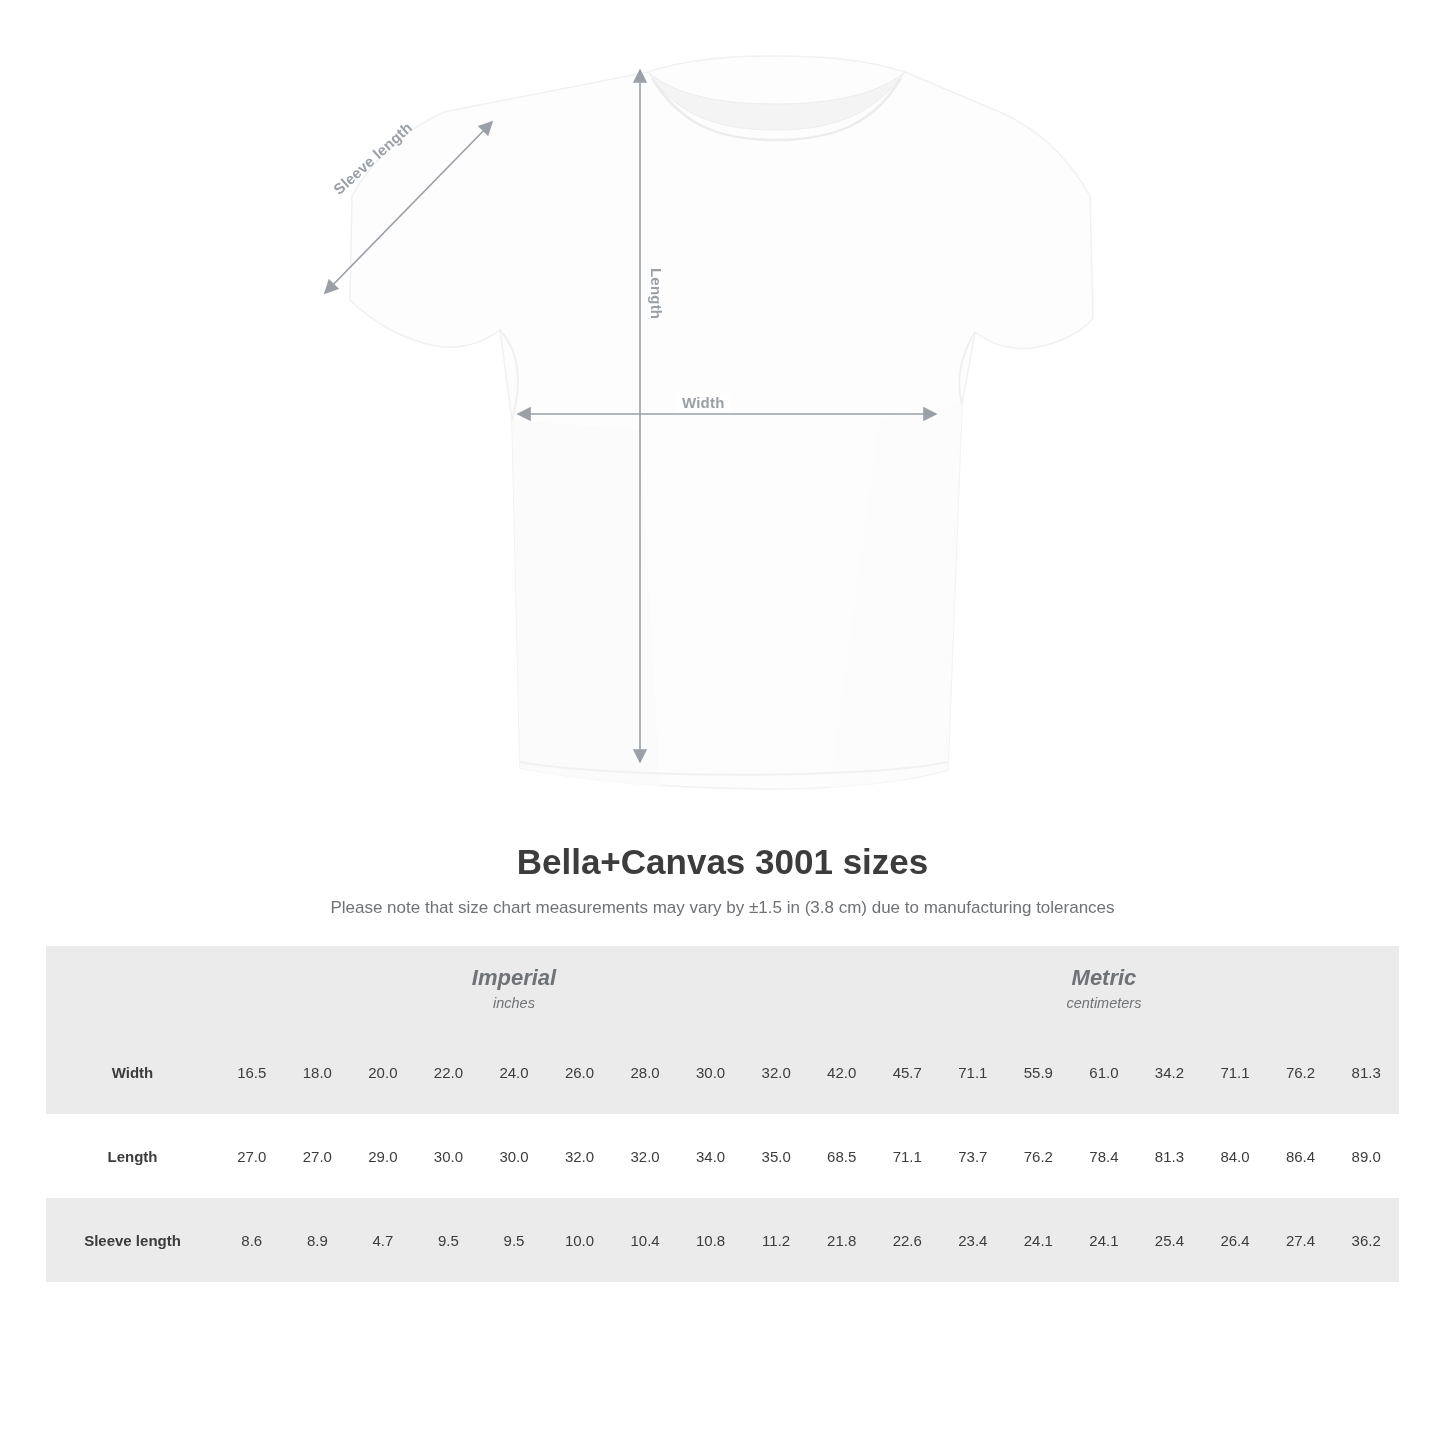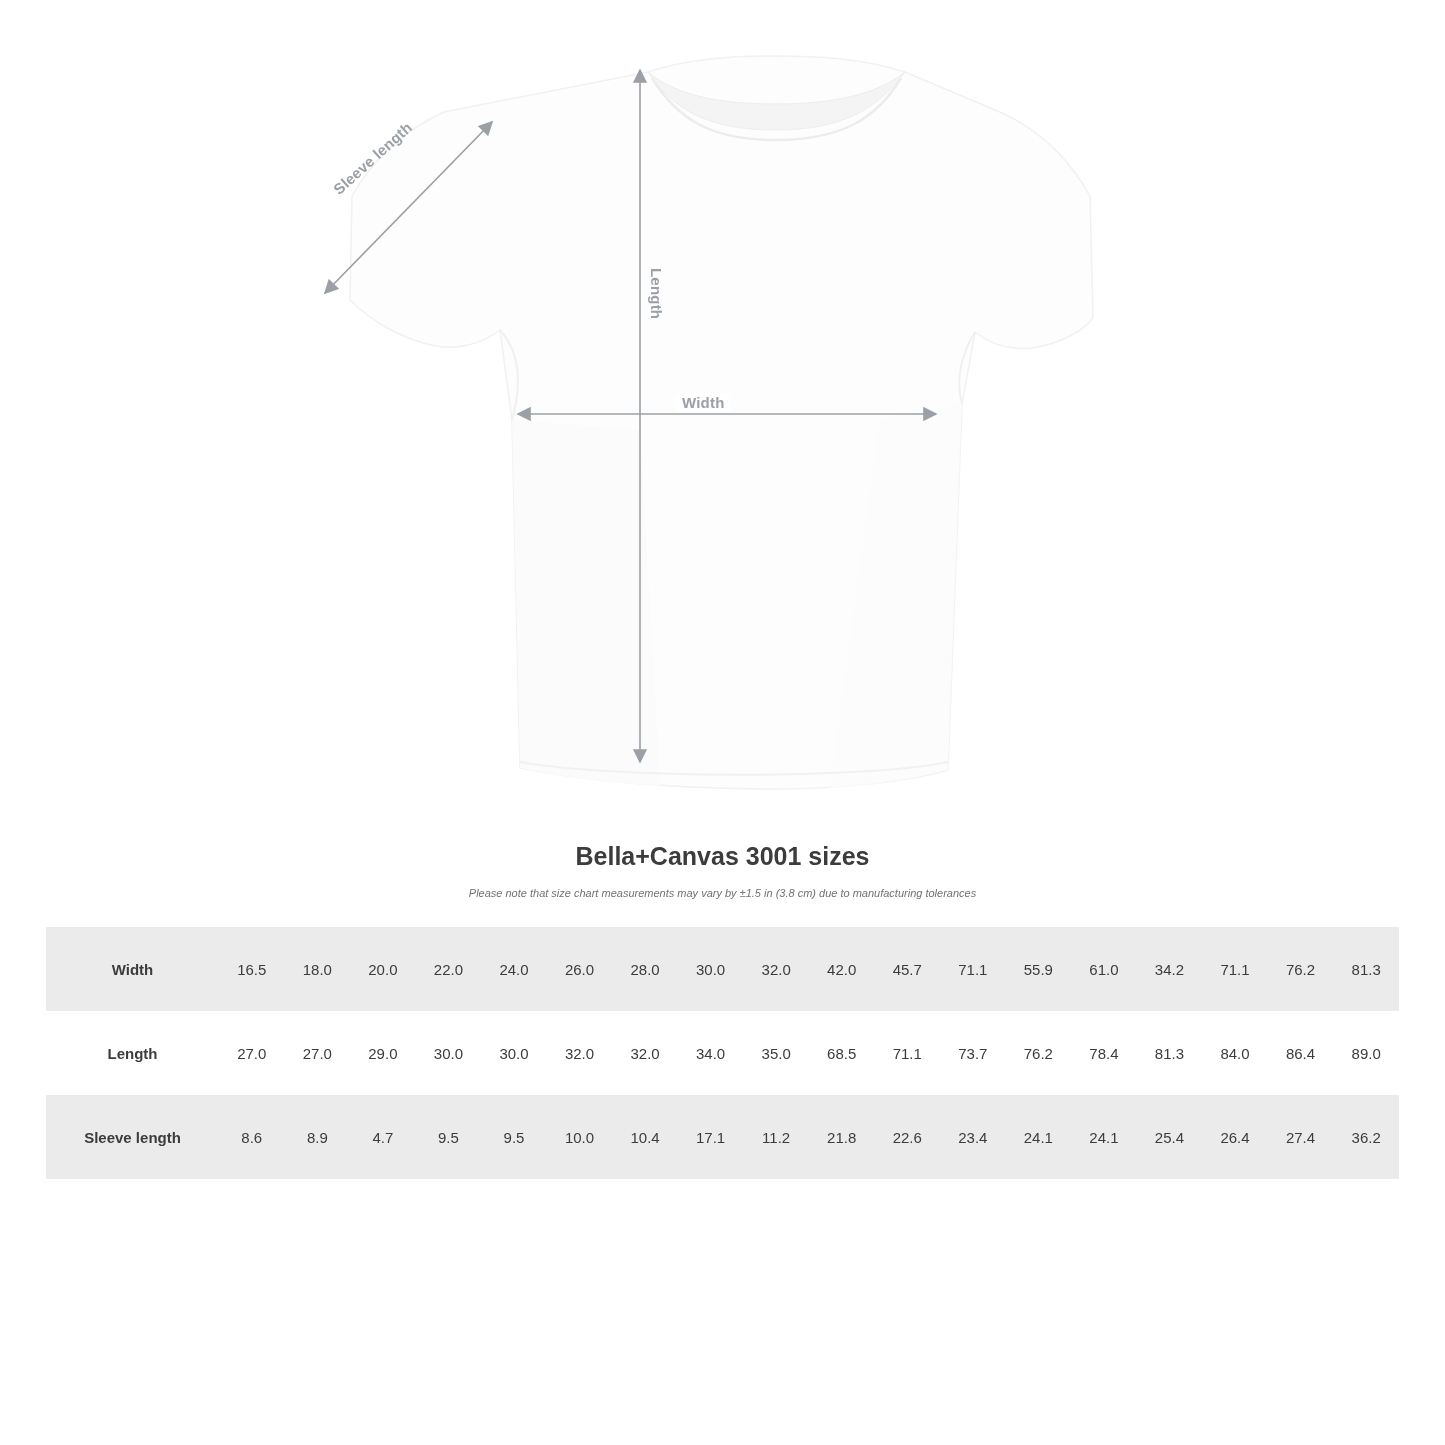--- a/index.html
+++ b/index.html
@@ -56,28 +56,27 @@
     background: #ffffff;
     padding: 0 6px;
   }
 
   
   .title-block {
     text-align: center;
     margin-top: 22px;
   }
   .chart-title {
-    font-size: 25px;
+    font-size: 35px;
     font-weight: bold;
     color: #3c3c3c;
     margin: 0;
   }
   .chart-note {
-    font-size: 11px;
-    font-style: italic;
+    font-size: 17px;
     color: #6f7276;
     margin-top: 16px;
   }
 
   
   .table-wrap {
     margin: 28px 46px 0 46px;
   }
   table.size-table {
     border-collapse: collapse;
@@ -211,20 +210,31 @@
           <col class="c-cell">
           <col class="c-cell">
           <col class="c-cell">
         <col class="c-cell">
           <col class="c-cell">
           <col class="c-cell">
           <col class="c-cell">
       </colgroup>
       <tbody>
 
+        <tr class="band-row">
+          <td></td>
+          <td colspan="9">
+            <div class="unit-head">Imperial</div>
+            <div class="unit-sub">inches</div>
+          </td>
+          <td colspan="9">
+            <div class="unit-head">Metric</div>
+            <div class="unit-sub">centimeters</div>
+          </td>
+        </tr>
 
 
         <tr class="r-grey">
           <td class="row-head">Width</td>
           <td>16.5</td>
           <td>18.0</td>
           <td>20.0</td>
           <td>22.0</td>
           <td>24.0</td>
           <td>26.0</td>
@@ -266,21 +276,21 @@
 
         <tr class="r-grey">
           <td class="row-head">Sleeve length</td>
           <td>8.6</td>
           <td>8.9</td>
           <td>4.7</td>
           <td>9.5</td>
           <td>9.5</td>
           <td>10.0</td>
           <td>10.4</td>
-          <td>17.1</td>
+          <td>10.8</td>
           <td>11.2</td>
           <td>21.8</td>
           <td>22.6</td>
           <td>23.4</td>
           <td>24.1</td>
           <td>24.1</td>
           <td>25.4</td>
           <td>26.4</td>
           <td>27.4</td>
           <td>36.2</td>

